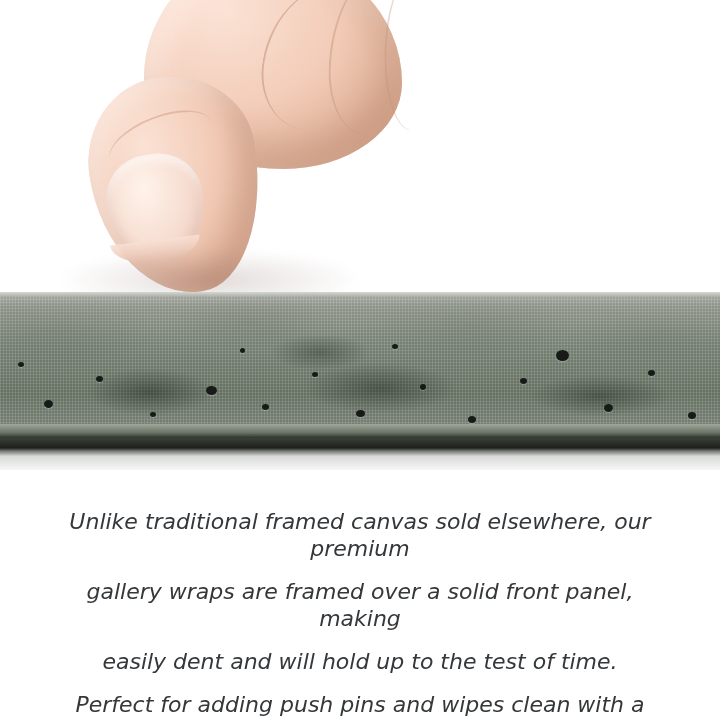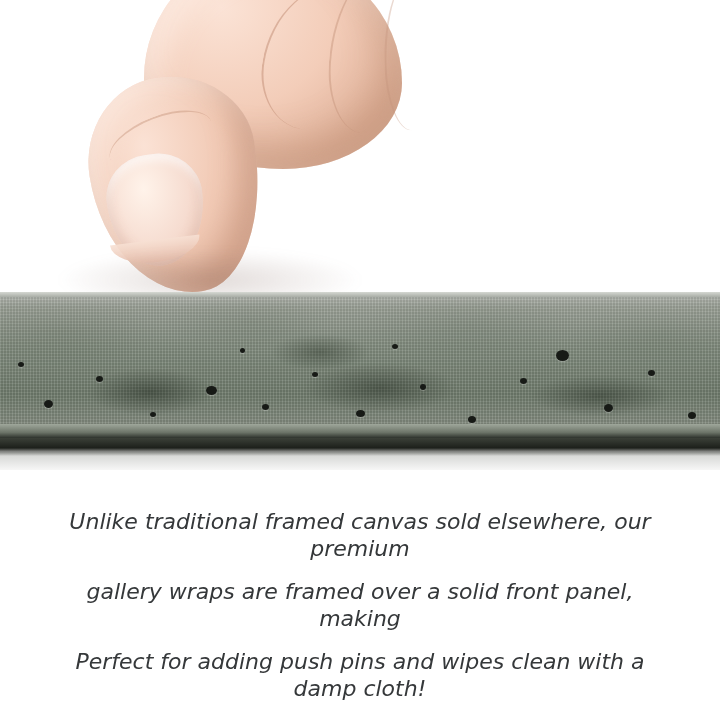--- a/index.html
+++ b/index.html
@@ -284,16 +284,17 @@
       <div class="slab-edge-bottom"></div>
     </div>
 
     <div class="slab-underside"></div>
     <div class="slab-drop"></div>
   </div>
 
   <div class="copy">
     <p class="body-line">Unlike traditional framed canvas sold elsewhere, our premium</p>
     <p class="body-line">gallery wraps are framed over a solid front panel, making</p>
+    <p class="body-line">easily dent and will hold up to the test of time.</p>
     <p class="body-line">Perfect for adding push pins and wipes clean with a damp cloth!</p>
   </div>
 
 </div>
 
 </body></html>

